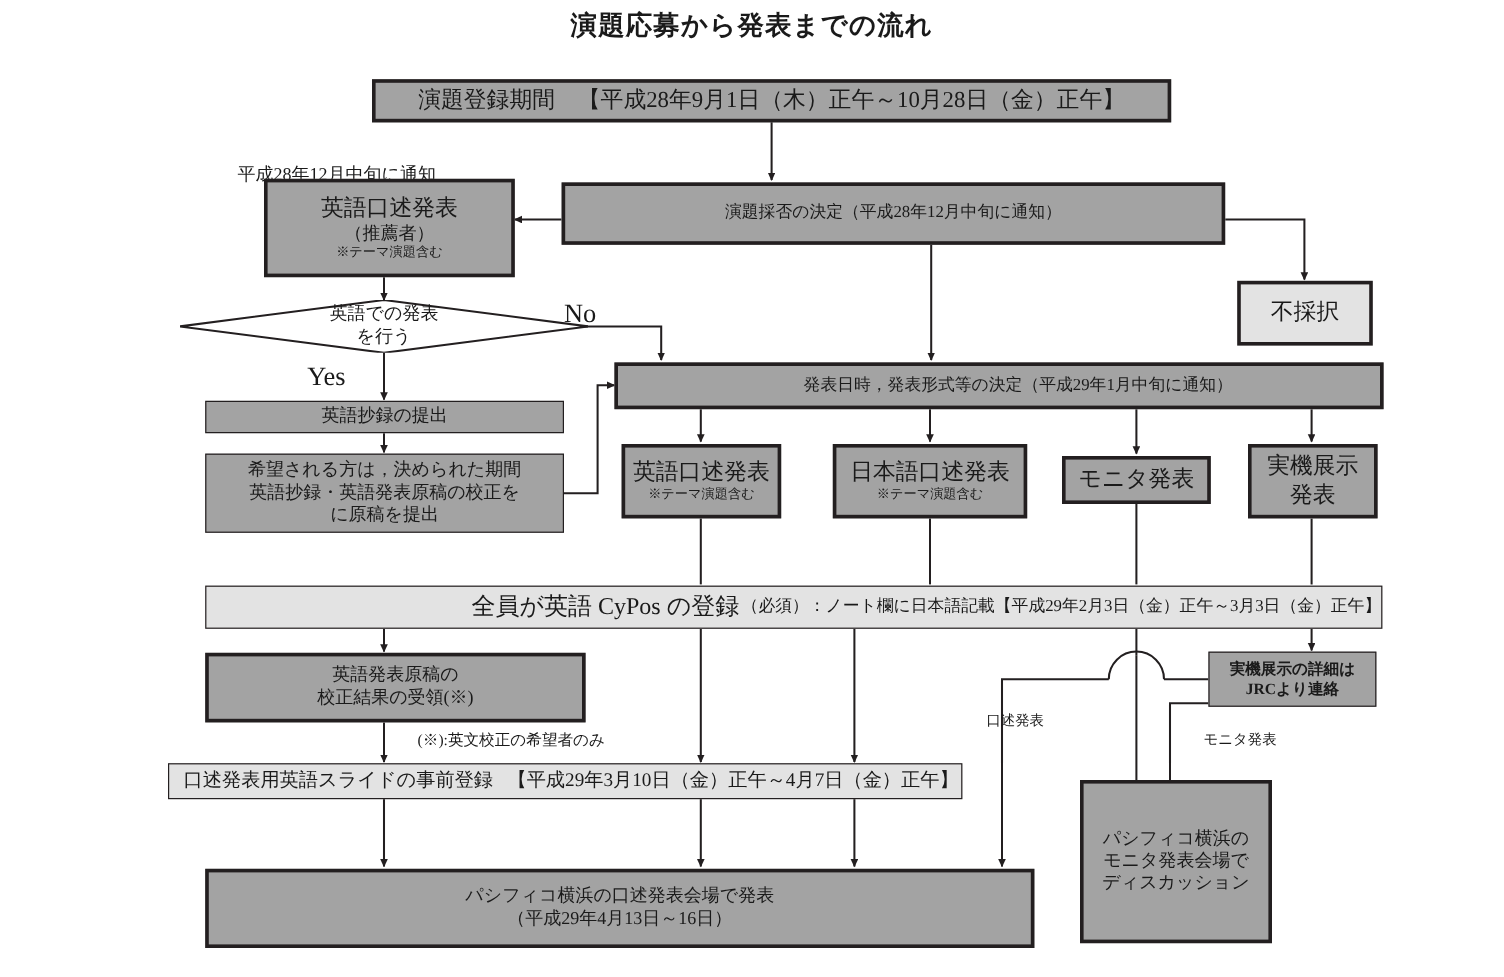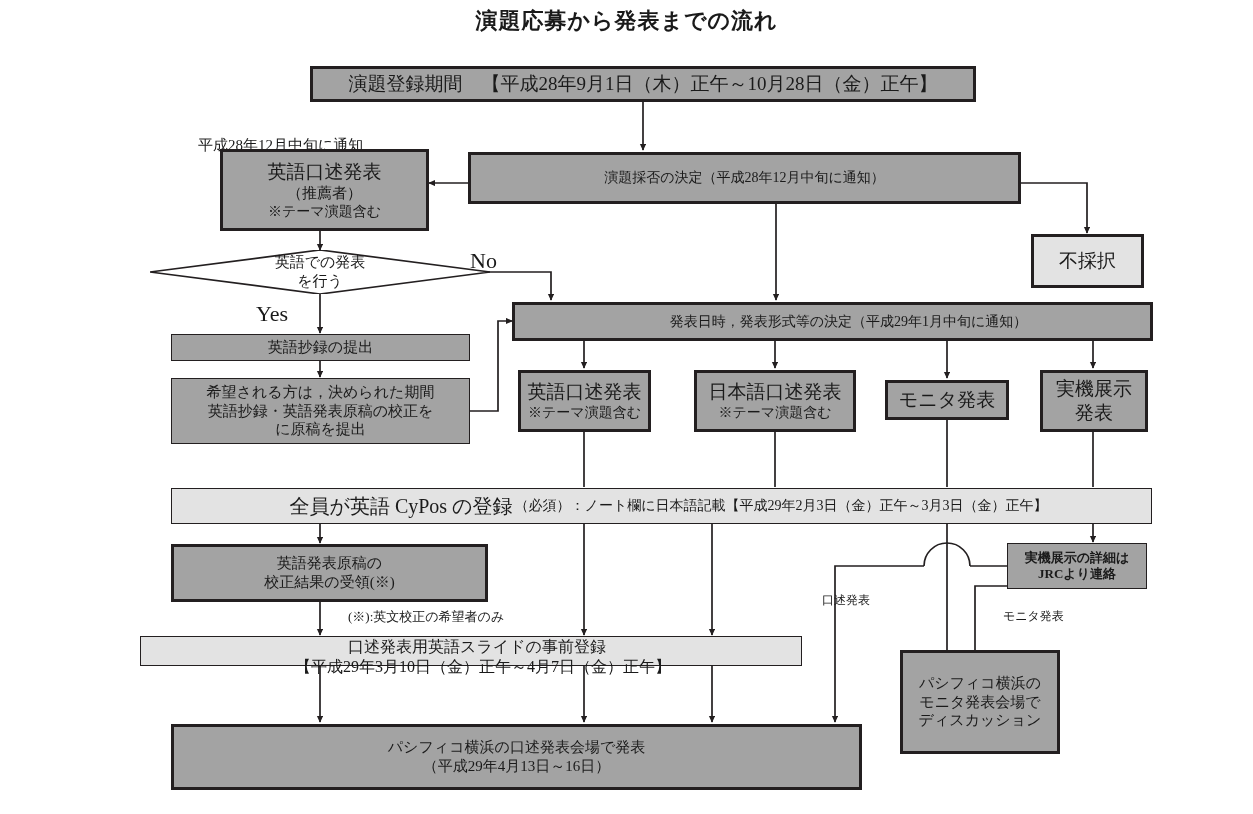--- a/index.html
+++ b/index.html
@@ -17,21 +17,21 @@
   .small{font-size:13px;}
   .tiny{font-size:12px;}
   .title{position:absolute;left:0;top:6px;width:1253px;text-align:center;
          font-size:22px;font-weight:bold;letter-spacing:1px;}
   .diamond{position:absolute;}
   .diamond .dtxt{position:absolute;left:0;top:0;width:100%;height:100%;
      display:flex;flex-direction:column;align-items:center;justify-content:center;
      font-size:15px;line-height:1.25;text-align:center;}
   .hdr{font-size:19px;}
   .sub{font-size:14px;}
-  .lite{font-size:14px;}
+  .lite{font-size:11px;}
 </style>
 </head>
 <body>
 
 <div id="stage">
 
   <div class="title">演題応募から発表までの流れ</div>
 
   <svg id="wires" viewBox="0 0 1253 814" xmlns="http://www.w3.org/2000/svg">
     <defs>
@@ -159,50 +159,50 @@
   <div class="node thick" style="left:885px;top:380px;width:124px;height:40px;">
     <span class="ln1">モニタ発表</span>
   </div>
 
   <div class="node thick" style="left:1040px;top:370px;width:108px;height:62px;">
     <span class="ln1">実機展示</span>
     <span class="ln1">発表</span>
   </div>
 
   <div class="node gray" style="left:171px;top:488px;width:981px;height:36px;flex-direction:row;
-              justify-content:center;padding-left:14px;border-width:1.6px;">
+              justify-content:flex-end;padding-left:14px;border-width:1.6px;">
     <span style="font-size:20px;">全員が英語 CyPos の登録</span>
     <span style="font-size:14px;margin-left:2px;">（必須）：ノート欄に日本語記載【平成29年2月3日（金）正午～3月3日（金）正午】</span>
   </div>
 
   <div class="node thick" style="left:171px;top:544px;width:317px;height:58px;">
     <span class="ln2">英語発表原稿の</span>
     <span class="ln2">校正結果の受領(※)</span>
   </div>
 
   <div class="lbl small" style="left:348px;top:608px;">(※):英文校正の希望者のみ</div>
 
-  <div class="node gray" style="left:140px;top:636px;width:662px;height:30px;flex-direction:column;
+  <div class="node gray" style="left:140px;top:636px;width:662px;height:30px;flex-direction:row;
               justify-content:flex-start;padding-left:12px;border-width:1.4px;">
     <span style="font-size:16px;">口述発表用英語スライドの事前登録</span>
     <span style="font-size:16px;margin-left:12px;">【平成29年3月10日（金）正午～4月7日（金）正午】</span>
   </div>
 
   <div class="node" style="left:1007px;top:543px;width:140px;height:46px;border-width:1.7px;">
     <span class="small" style="font-weight:bold;">実機展示の詳細は</span>
     <span class="small" style="font-weight:bold;">JRCより連絡</span>
   </div>
 
   <div class="lbl tiny" style="left:822px;top:592px;">口述発表</div>
   <div class="lbl tiny" style="left:1003px;top:608px;">モニタ発表</div>
 
   <div class="node thick" style="left:171px;top:724px;width:691px;height:66px;border-width:3.4px;">
     <span class="ln2">パシフィコ横浜の口述発表会場で発表</span>
     <span class="ln2">（平成29年4月13日～16日）</span>
   </div>
 
-  <div class="node thick" style="left:900px;top:650px;width:160px;height:104px;border-width:3.4px;">
+  <div class="node thick" style="left:900px;top:650px;width:160px;height:136px;border-width:3.4px;">
     <span class="ln2">パシフィコ横浜の</span>
     <span class="ln2">モニタ発表会場で</span>
     <span class="ln2">ディスカッション</span>
   </div>
 
 </div>
 
 </body></html>

